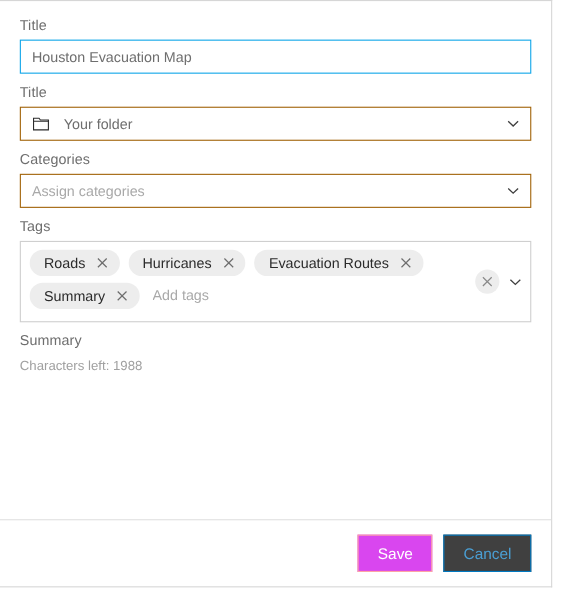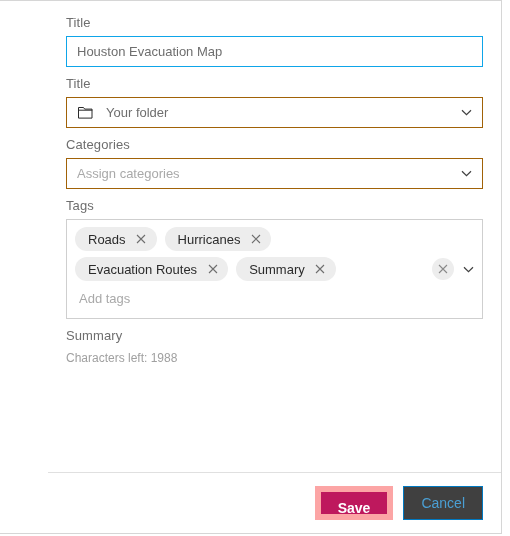--- a/index.html
+++ b/index.html
@@ -16,21 +16,20 @@
   .panel {
     position: relative;
     width: 502px;
     height: 534px;
     border: 1px solid #d6d6d6;
     border-left: none;
     background: #ffffff;
     box-sizing: border-box;
     display: flex;
     flex-direction: column;
-    padding-left: 48px;
   }
   .form-body {
     flex: 1 1 auto;
     padding: 14px 18px 0 18px;
     box-sizing: border-box;
   }
   .field {
     margin-bottom: 0;
   }
   .field-label {
@@ -209,24 +208,23 @@
     font-family: "Liberation Sans", sans-serif;
     font-size: 14px;
     padding: 0 17px;
     box-sizing: border-box;
     cursor: pointer;
     border-radius: 0;
     line-height: 32px;
     text-align: center;
   }
   .btn-primary {
-    background: #be185d;
-    border: 6px solid #fca5a5;
+    background: #d946ef;
+    border: 1px solid #fca5a5;
     color: #ffffff;
-    font-weight: bold;
   }
   .btn-secondary {
     background: #404040;
     border: 1px solid #0079c1;
     color: #4a9fd4;
   }
   svg { display: block; }
 </style>
 </head>
 <body>

